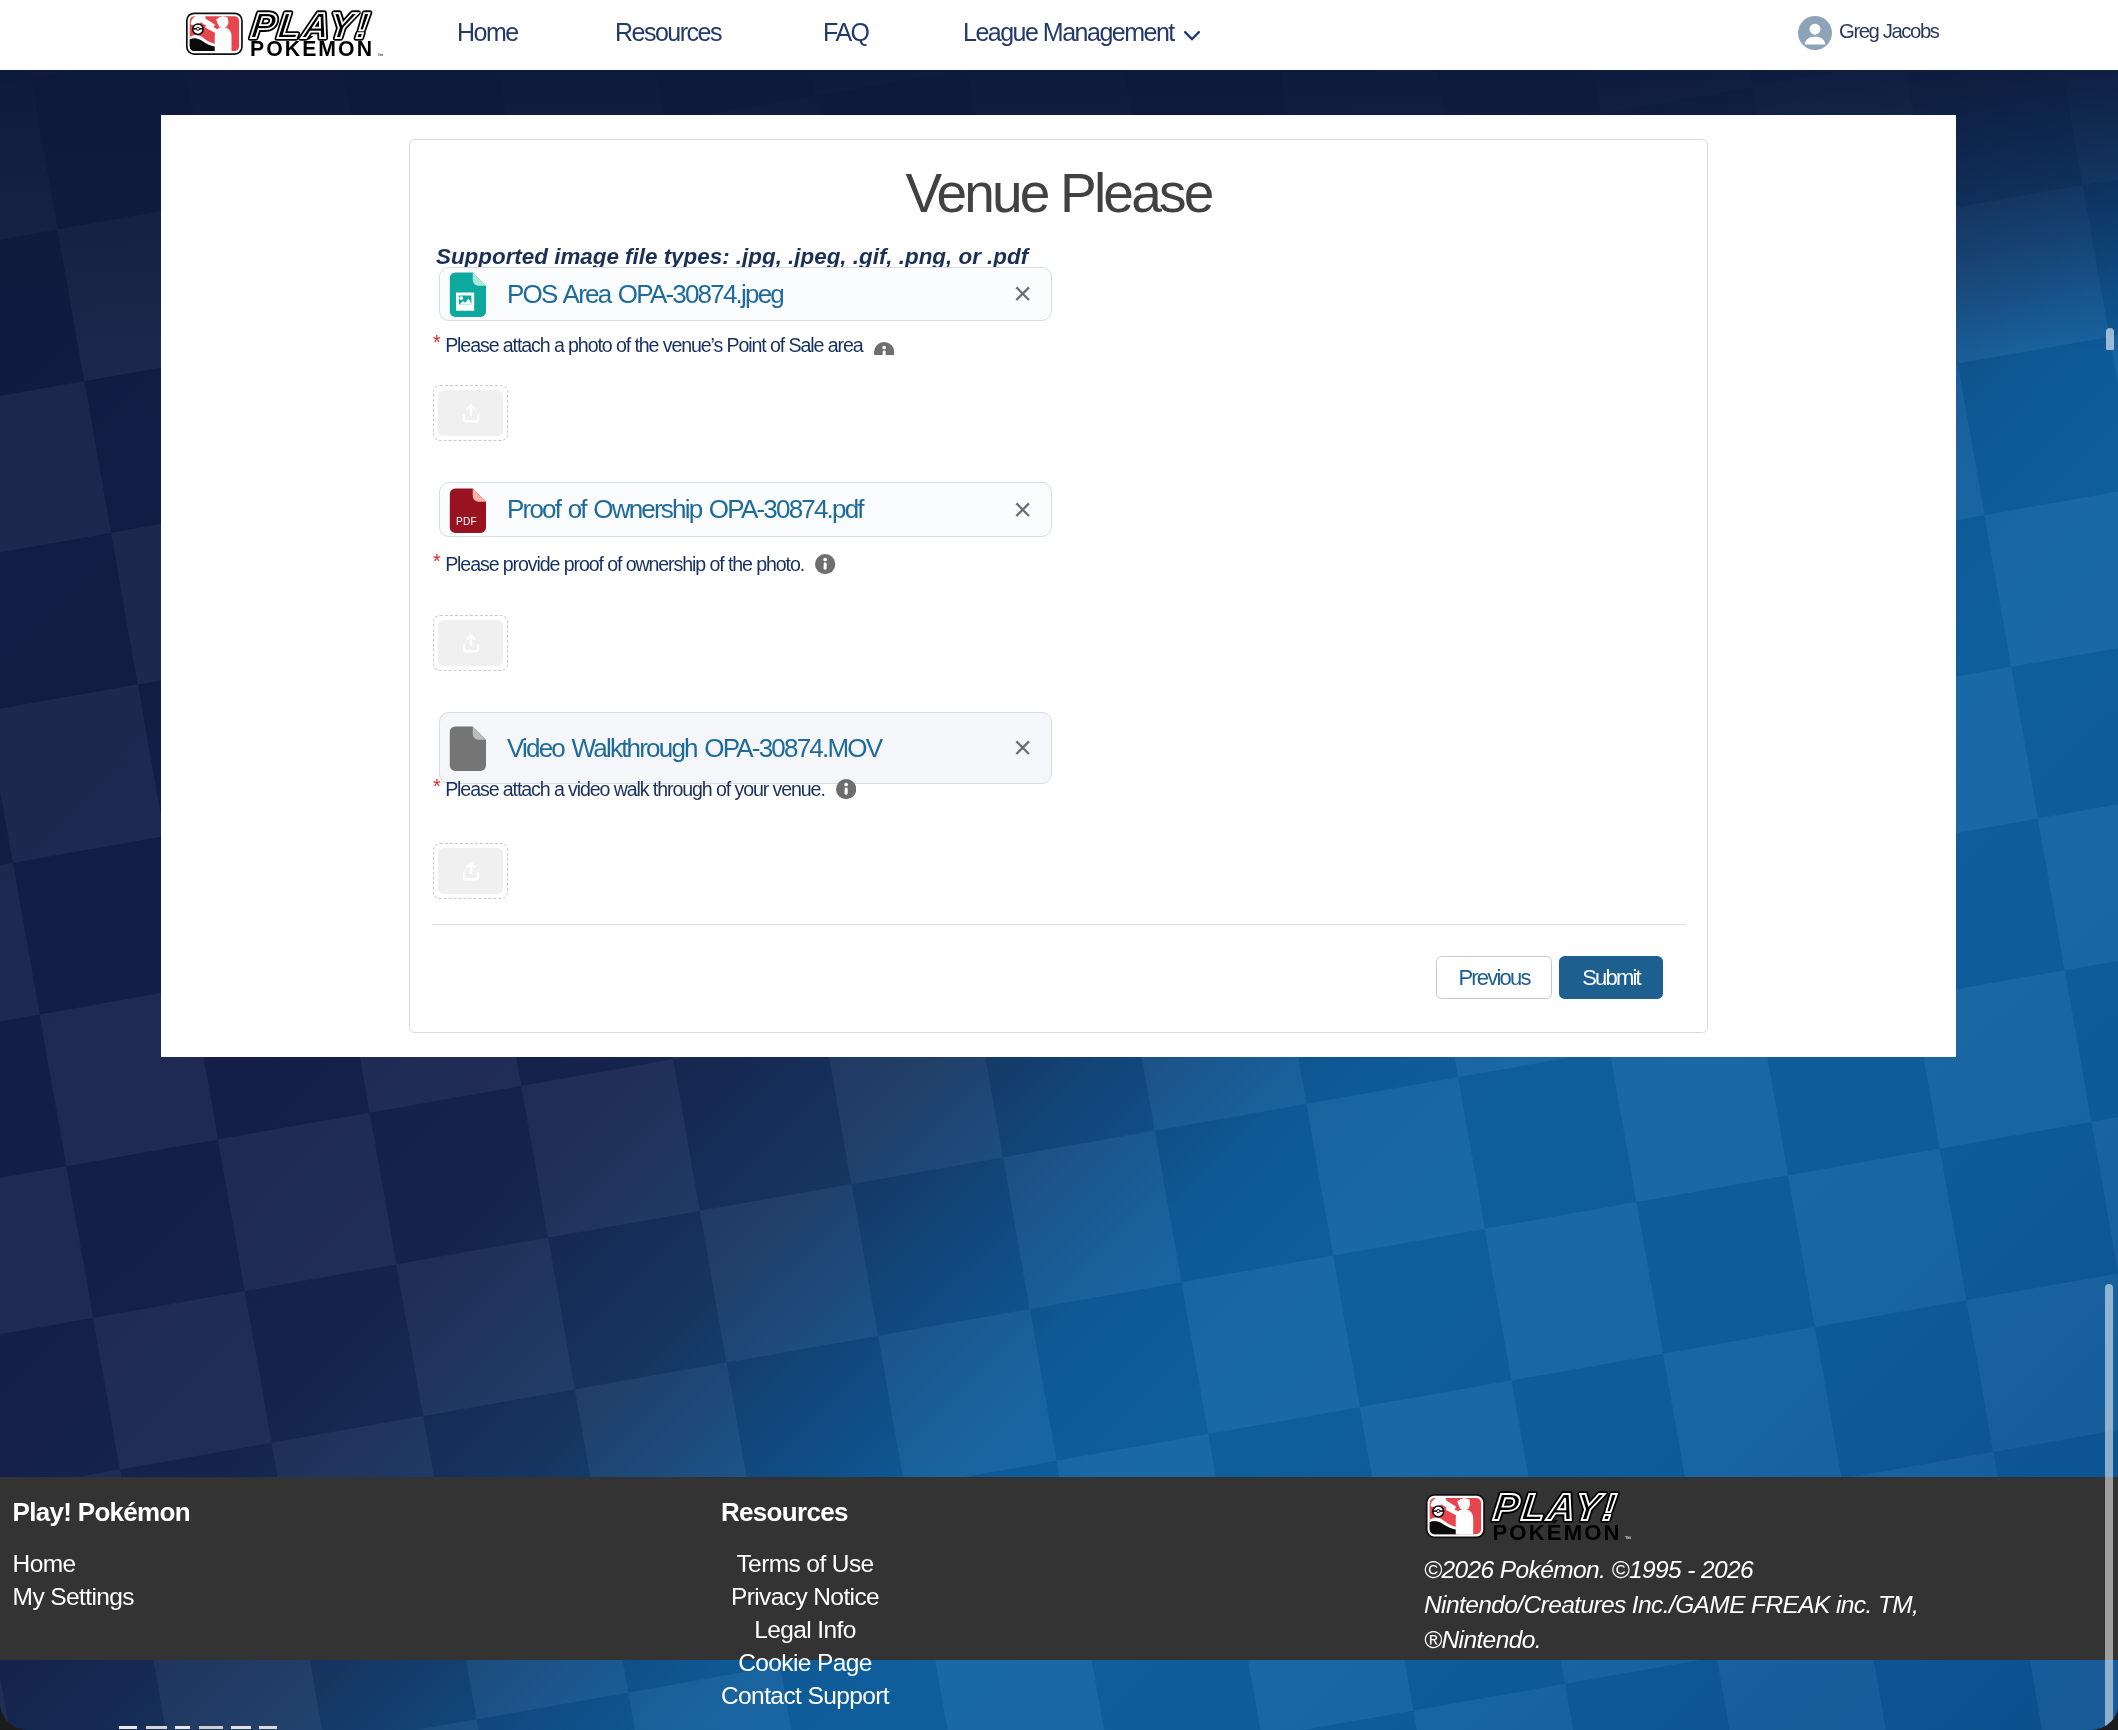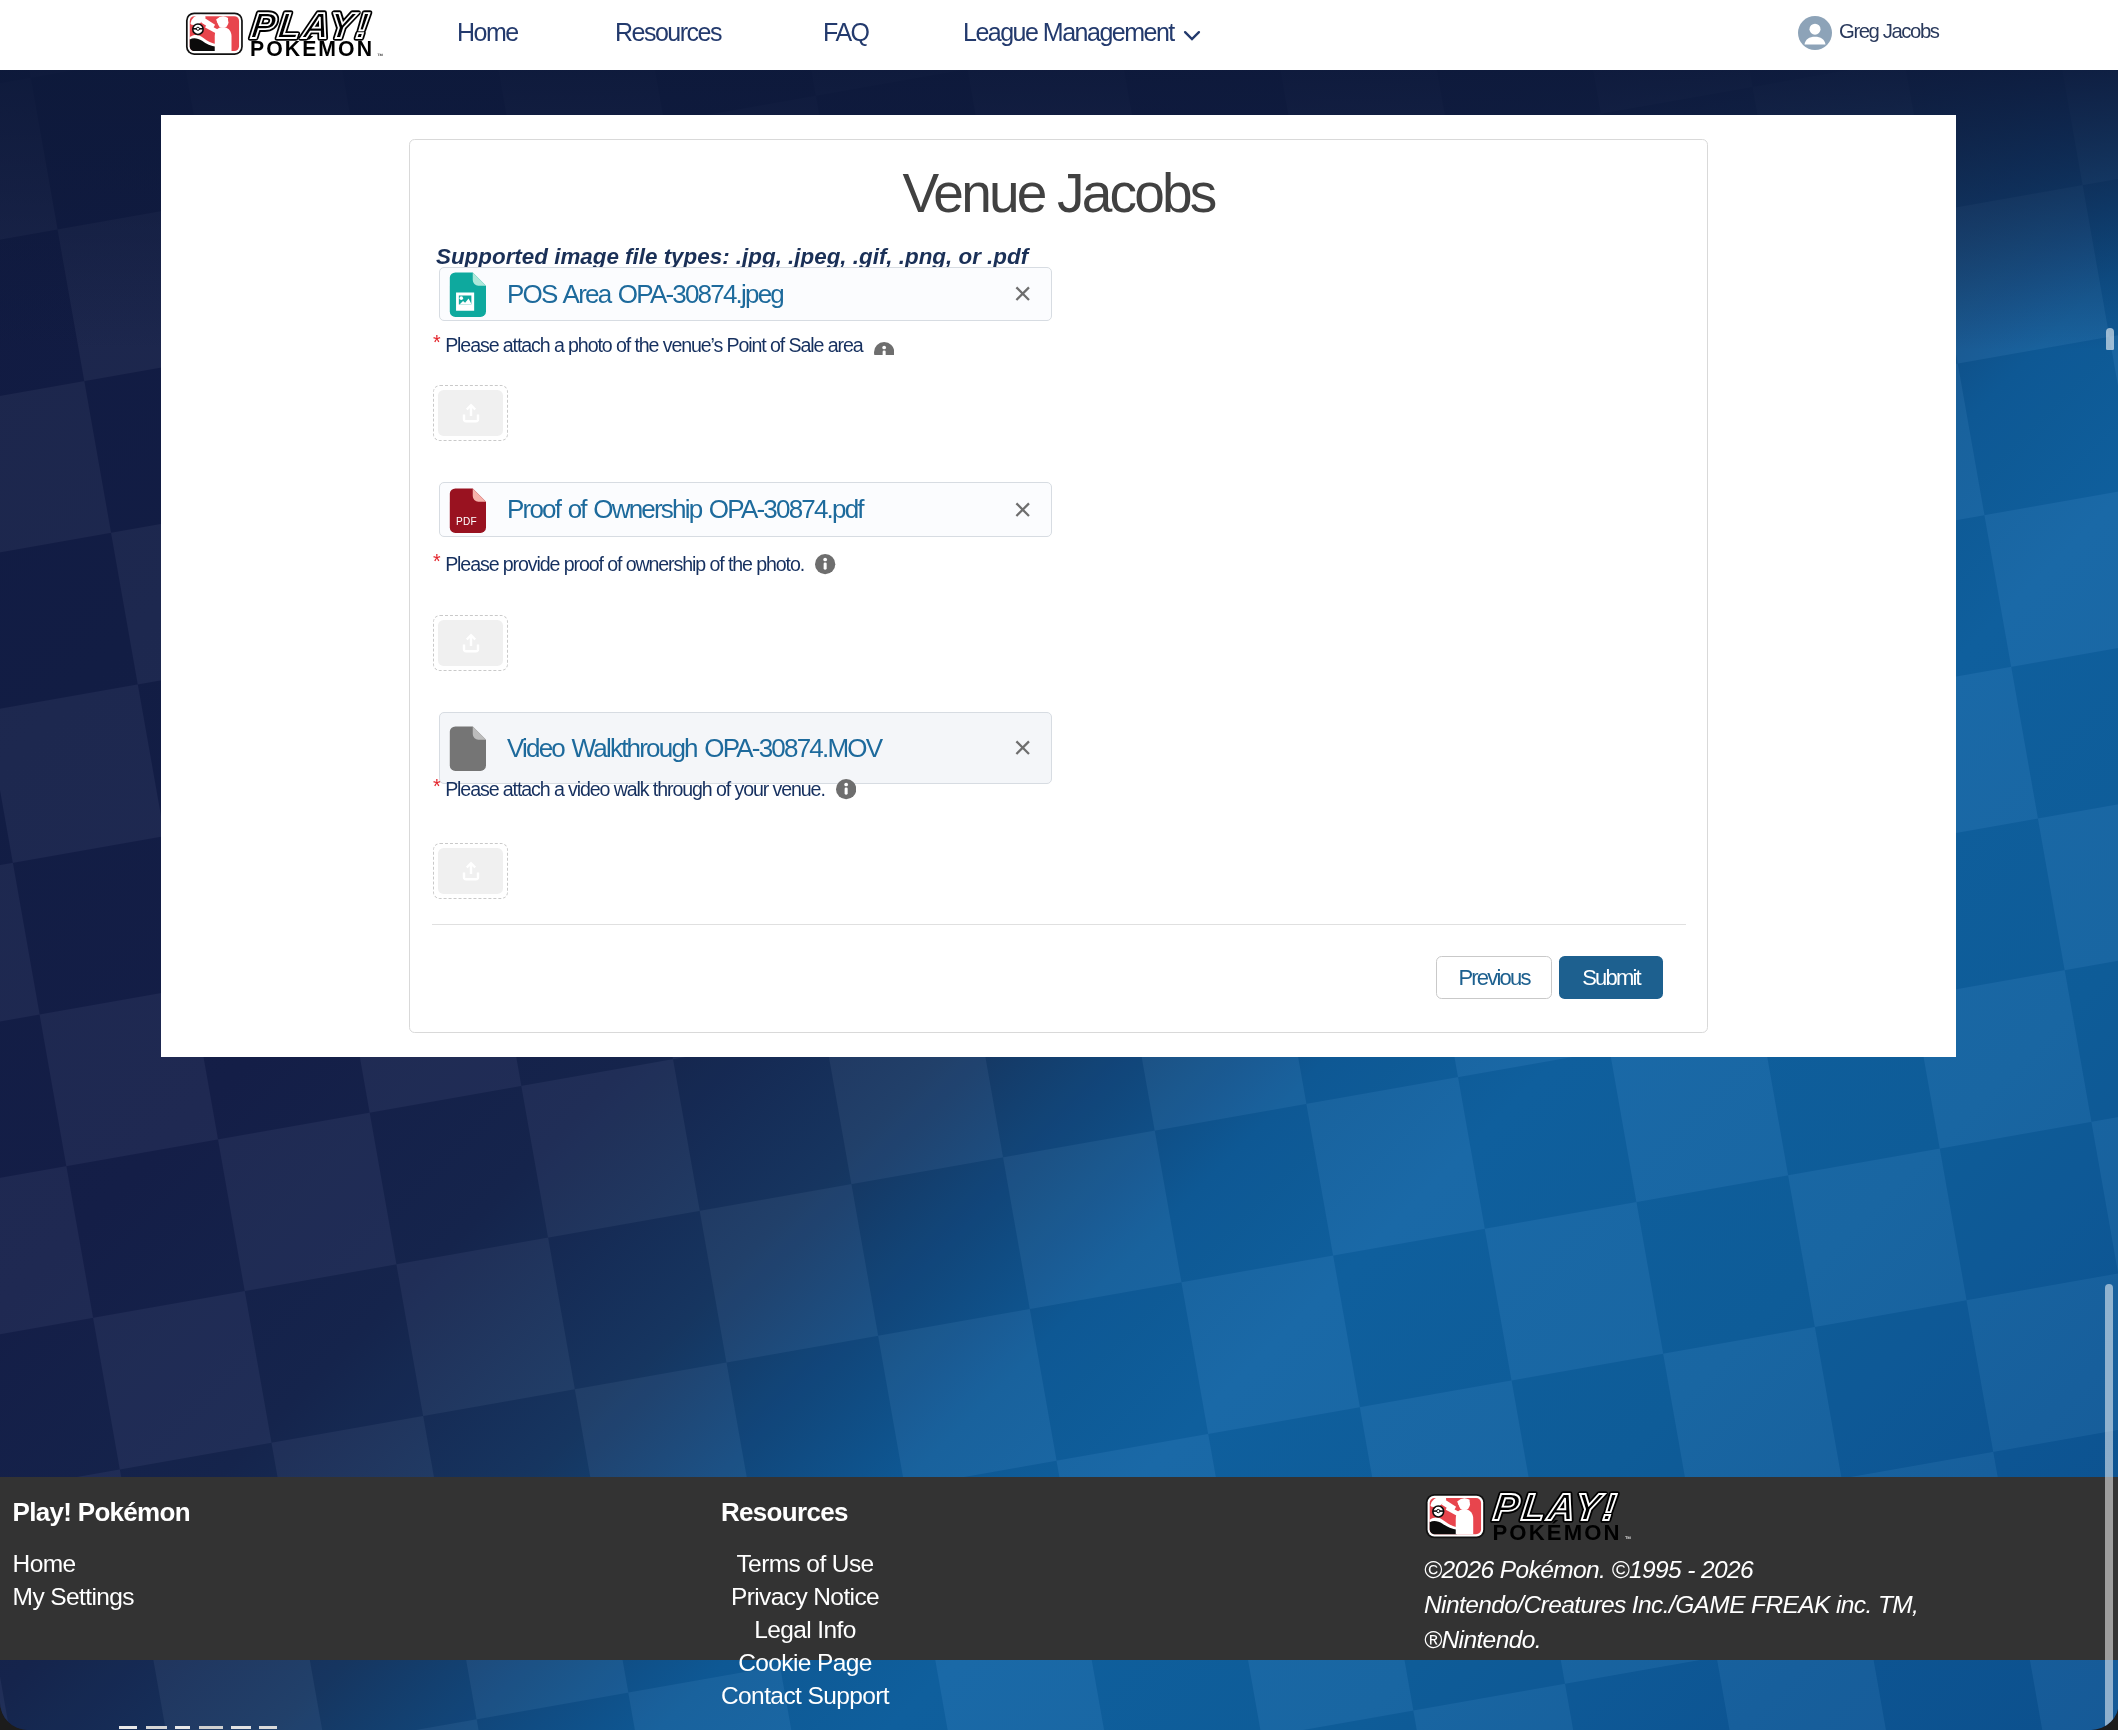--- a/index.html
+++ b/index.html
@@ -29,21 +29,21 @@
   
   .main { position:absolute; left:161px; top:115px; width:1795px; height:942px; background:#fff; }
   .card { position:absolute; left:409px; top:139px; width:1299px; height:894px;
     background:#fff; border:1.4px solid #d9d9d9; border-radius:5.6px; }
   .h1 { position:absolute; left:409px; top:165px; width:1299px; text-align:center;
     font-size:55px; line-height:56px; letter-spacing:-2.8px; color:#414141; }
   .note { position:absolute; left:436px; top:244px; font-size:22.4px; line-height:25px;
     font-style:italic; color:#1a3057;font-weight:bold; }
 
   .filebox { position:absolute; left:439px; width:613px; background:#fbfcfe;
-    border:1.4px solid #d7dce2; border-radius:5px; display:flex; align-items:center; }
+    border:1.4px solid #d7dce2; border-radius:10px; display:flex; align-items:center; }
   .fname { font-size:26px; letter-spacing:-1.8px; word-spacing:2.1px; color:#1d6a9c; margin-left:21px; white-space:nowrap; }
   .xbtn { position:absolute; right:21px; top:50%; margin-top:-7.7px; width:15.4px; height:15.4px; }
 
   .lblrow { position:absolute; left:433px; display:flex; align-items:flex-start;
     font-size:19.6px; line-height:22.4px; letter-spacing:-1.1px; color:#16305f; white-space:nowrap; }
   .ast { color:#e3242b; margin-right:5.6px; position:relative; top:-2.8px; }
   .info { width:20.3px; height:20.3px; margin-left:11.2px; margin-top:1.4px; flex:none; }
 
   .uptile { position:absolute; left:433px; width:75px; height:56px;
     border:1.4px dashed #c9c9c9; border-radius:7px; padding:4.2px; }
@@ -74,21 +74,21 @@
 <body>
 <div class="page">
   <div class="bg">
       <div class="checker"></div>
     <div style="position:absolute;left:0;top:70px;width:2119px;height:280px;
       background:linear-gradient(180deg, rgba(13,25,58,0.88) 0%, rgba(13,25,58,0.5) 45%, rgba(13,25,58,0) 100%);"></div>
   </div>
 
   <div class="main"></div>
   <div class="card"></div>
-  <div class="h1">Venue Jacobs</div>
+  <div class="h1">Venue Please</div>
   <div class="note">Supported image file types: .jpg, .jpeg, .gif, .png, or .pdf</div>
 
   <div class="filebox" style="top:267px;height:54px;">
     <svg width="39" height="46" viewBox="0 0 56 66" style="margin-left:7px;flex:none;">
       <path d="M4 10 a8 8 0 0 1 8-8 H37 L56 21 V58 a8 8 0 0 1 -8 8 H12 a8 8 0 0 1 -8-8 Z" fill="#0ea99e"></path>
       <path d="M37 2 L56 21 H45 a8 8 0 0 1 -8-8 Z" fill="#aee8da"></path>
       <g fill="#fff">
           <path d="M13 31 h26 v26 h-26 Z M17 35 v13 h18 v-13 Z"></path>
         </g>
       <circle cx="20.5" cy="39" r="2.6" fill="#fff"></circle>

